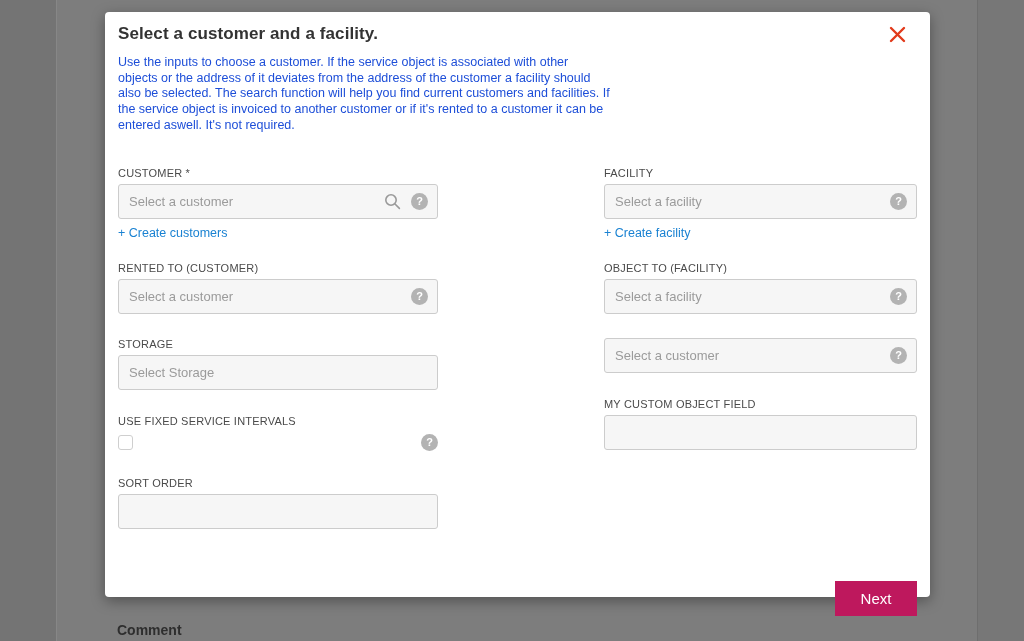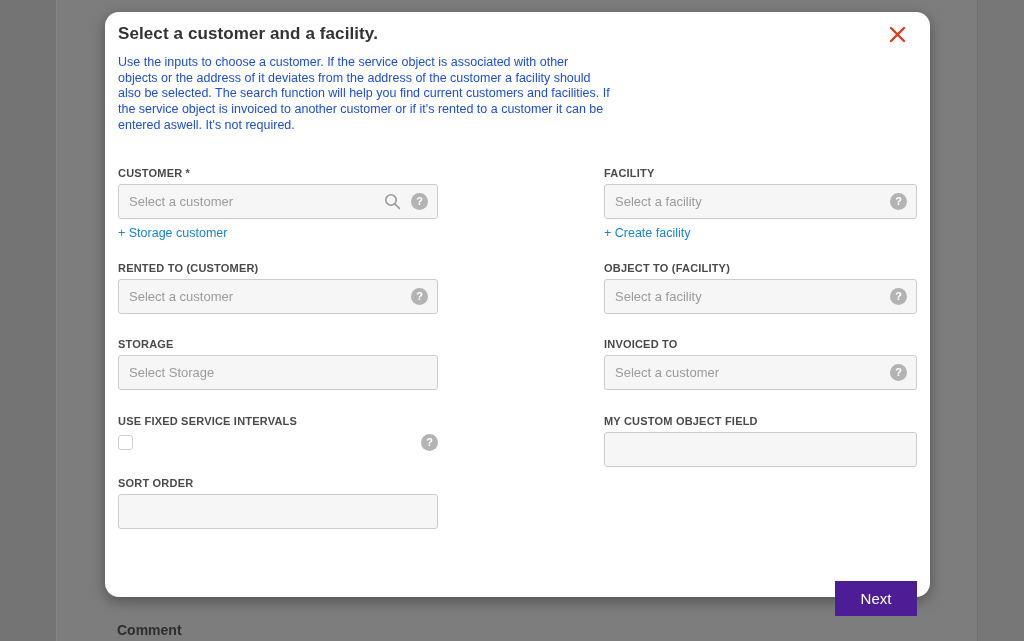--- a/index.html
+++ b/index.html
@@ -22,21 +22,21 @@
   .bg-comment {
     position: absolute; left: 117px; top: 622px;
     font-size: 14px; font-weight: bold; color: #2e2e2e;
   }
 
   
   .modal {
     position: absolute; left: 105px; top: 12px;
     width: 825px; height: 585px;
     background: #ffffff;
-    border-radius: 14px;
+    border-radius: 4px;
     box-shadow: 0 4px 14px rgba(0,0,0,0.35);
     padding: 12px 13px 8px 13px;
   }
   .modal-header { display: flex; justify-content: space-between; align-items: flex-start; }
   .modal-title {
     font-size: 17px; font-weight: bold; color: #333333; letter-spacing: 0.1px;
   }
   .close-btn {
     background: none; border: none; cursor: pointer; padding: 2px; margin-right: 8px; margin-top: -1px;
     line-height: 0;
@@ -55,21 +55,21 @@
   .col-right { width: 313px; }
 
   .field { margin-bottom: 21px; }
   .field.mb24 { margin-bottom: 24px; }
   .field.mb25 { margin-bottom: 25px; }
   .field.mb26 { margin-bottom: 26px; }
   .field.mb0  { margin-bottom: 0; }
 
   .field-label {
     display: block;
-    font-size: 11px; font-weight: bold; color: #4a4a4a;
+    font-size: 11px; font-weight: normal; color: #4a4a4a;
     letter-spacing: 0.2px;
     margin-bottom: 5px;
     height: 12px; line-height: 12px;
   }
 
   .input-wrap { position: relative; }
   .text-input {
     width: 100%; height: 35px;
     background: #f6f6f6;
     border: 1px solid #cccccc;
@@ -113,21 +113,21 @@
     border: 1px solid #cfcfcf; border-radius: 3px;
     cursor: pointer; margin: 0;
   }
 
   .modal-footer {
     margin-top: 52px;
     display: flex; justify-content: flex-end;
   }
   .next-btn {
     width: 82px; height: 35px;
-    background: #4c1d95; color: #ffffff;
+    background: #be185d; color: #ffffff;
     border: none; border-radius: 0;
     font-family: "Liberation Sans", "DejaVu Sans", sans-serif;
     font-size: 15px; cursor: pointer;
   }
 </style>
 </head>
 <body>
 
 <div class="bg-sidebar"></div>
 <div class="bg-right-panel"></div>
@@ -160,21 +160,21 @@
           <span class="input-icons">
             <span class="search-icon">
               <svg width="17" height="17" viewBox="0 0 17 17">
                 <circle cx="7" cy="7" r="5.2" fill="none" stroke="#9a9a9a" stroke-width="1.6"></circle>
                 <line x1="11" y1="11" x2="15.4" y2="15.4" stroke="#9a9a9a" stroke-width="1.6" stroke-linecap="round"></line>
               </svg>
             </span>
             <span class="help-icon">?</span>
           </span>
         </div>
-        <a href="#" class="create-link">+ Storage customer</a>
+        <a href="#" class="create-link">+ Create customers</a>
       </div>
 
       <div class="field mb24">
         <label class="field-label">RENTED TO (CUSTOMER)</label>
         <div class="input-wrap">
           <input type="text" class="text-input pad-icons-1" placeholder="Select a customer" style="">
           <span class="input-icons">
             <span class="help-icon">?</span>
           </span>
         </div>
@@ -221,21 +221,20 @@
         <label class="field-label">OBJECT TO (FACILITY)</label>
         <div class="input-wrap">
           <input type="text" class="text-input pad-icons-1" placeholder="Select a facility" style="">
           <span class="input-icons">
             <span class="help-icon">?</span>
           </span>
         </div>
       </div>
 
       <div class="field mb25">
-        <label class="field-label">INVOICED TO</label>
         <div class="input-wrap">
           <input type="text" class="text-input pad-icons-1" placeholder="Select a customer" style="">
           <span class="input-icons">
             <span class="help-icon">?</span>
           </span>
         </div>
       </div>
 
 
       <div class="field mb0">

